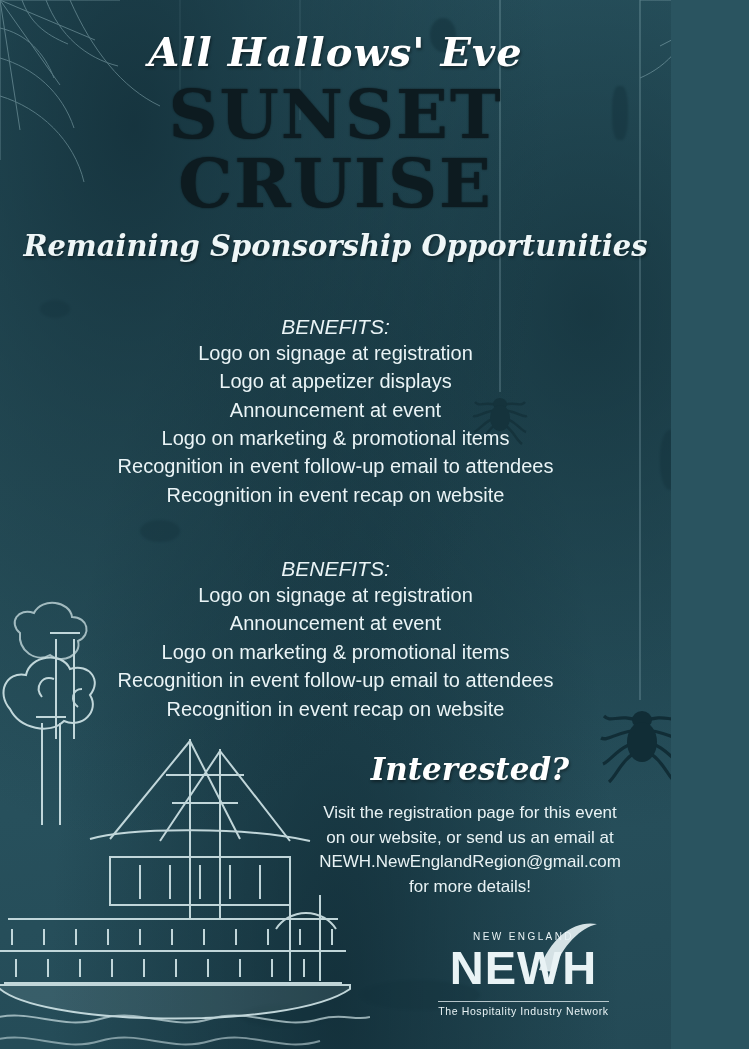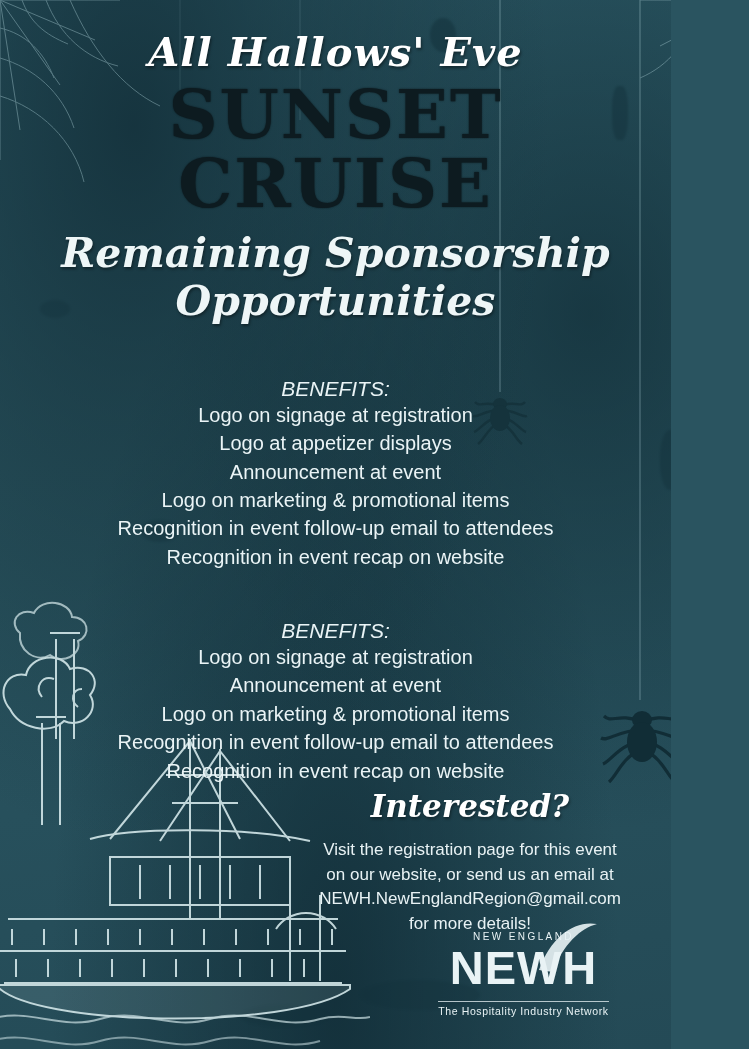--- a/index.html
+++ b/index.html
@@ -66,21 +66,21 @@
     letter-spacing: 2px;
     color: #0d1b20;
     line-height: 1.02;
     margin-top: 6px;
     text-shadow: 0 0 2px rgba(0,0,0,0.6);
   }
   .script-sub {
     font-family: "DejaVu Serif", serif;
     font-style: italic;
     font-weight: bold;
-    font-size: 41px;
+    font-size: 29px;
     color: #eef6f7;
     margin-top: 10px;
     text-shadow: 1px 2px 3px rgba(0,0,0,0.4);
   }
 
   
   .section {
     position: relative;
     z-index: 5;
     text-align: center;
@@ -104,21 +104,21 @@
     line-height: 1.42;
     color: #eaf4f6;
   }
   #bites-section { margin-top: 52px; }
   #trick-section { margin-top: 48px; }
 
   
   .interested {
     position: absolute;
     right: 36px;
-    top: 788px;
+    top: 751px;
     width: 330px;
     text-align: center;
     z-index: 6;
   }
   .interested-title {
     font-family: "DejaVu Serif", serif;
     font-style: italic;
     font-weight: bold;
     font-size: 31px;
     color: #ffffff;

